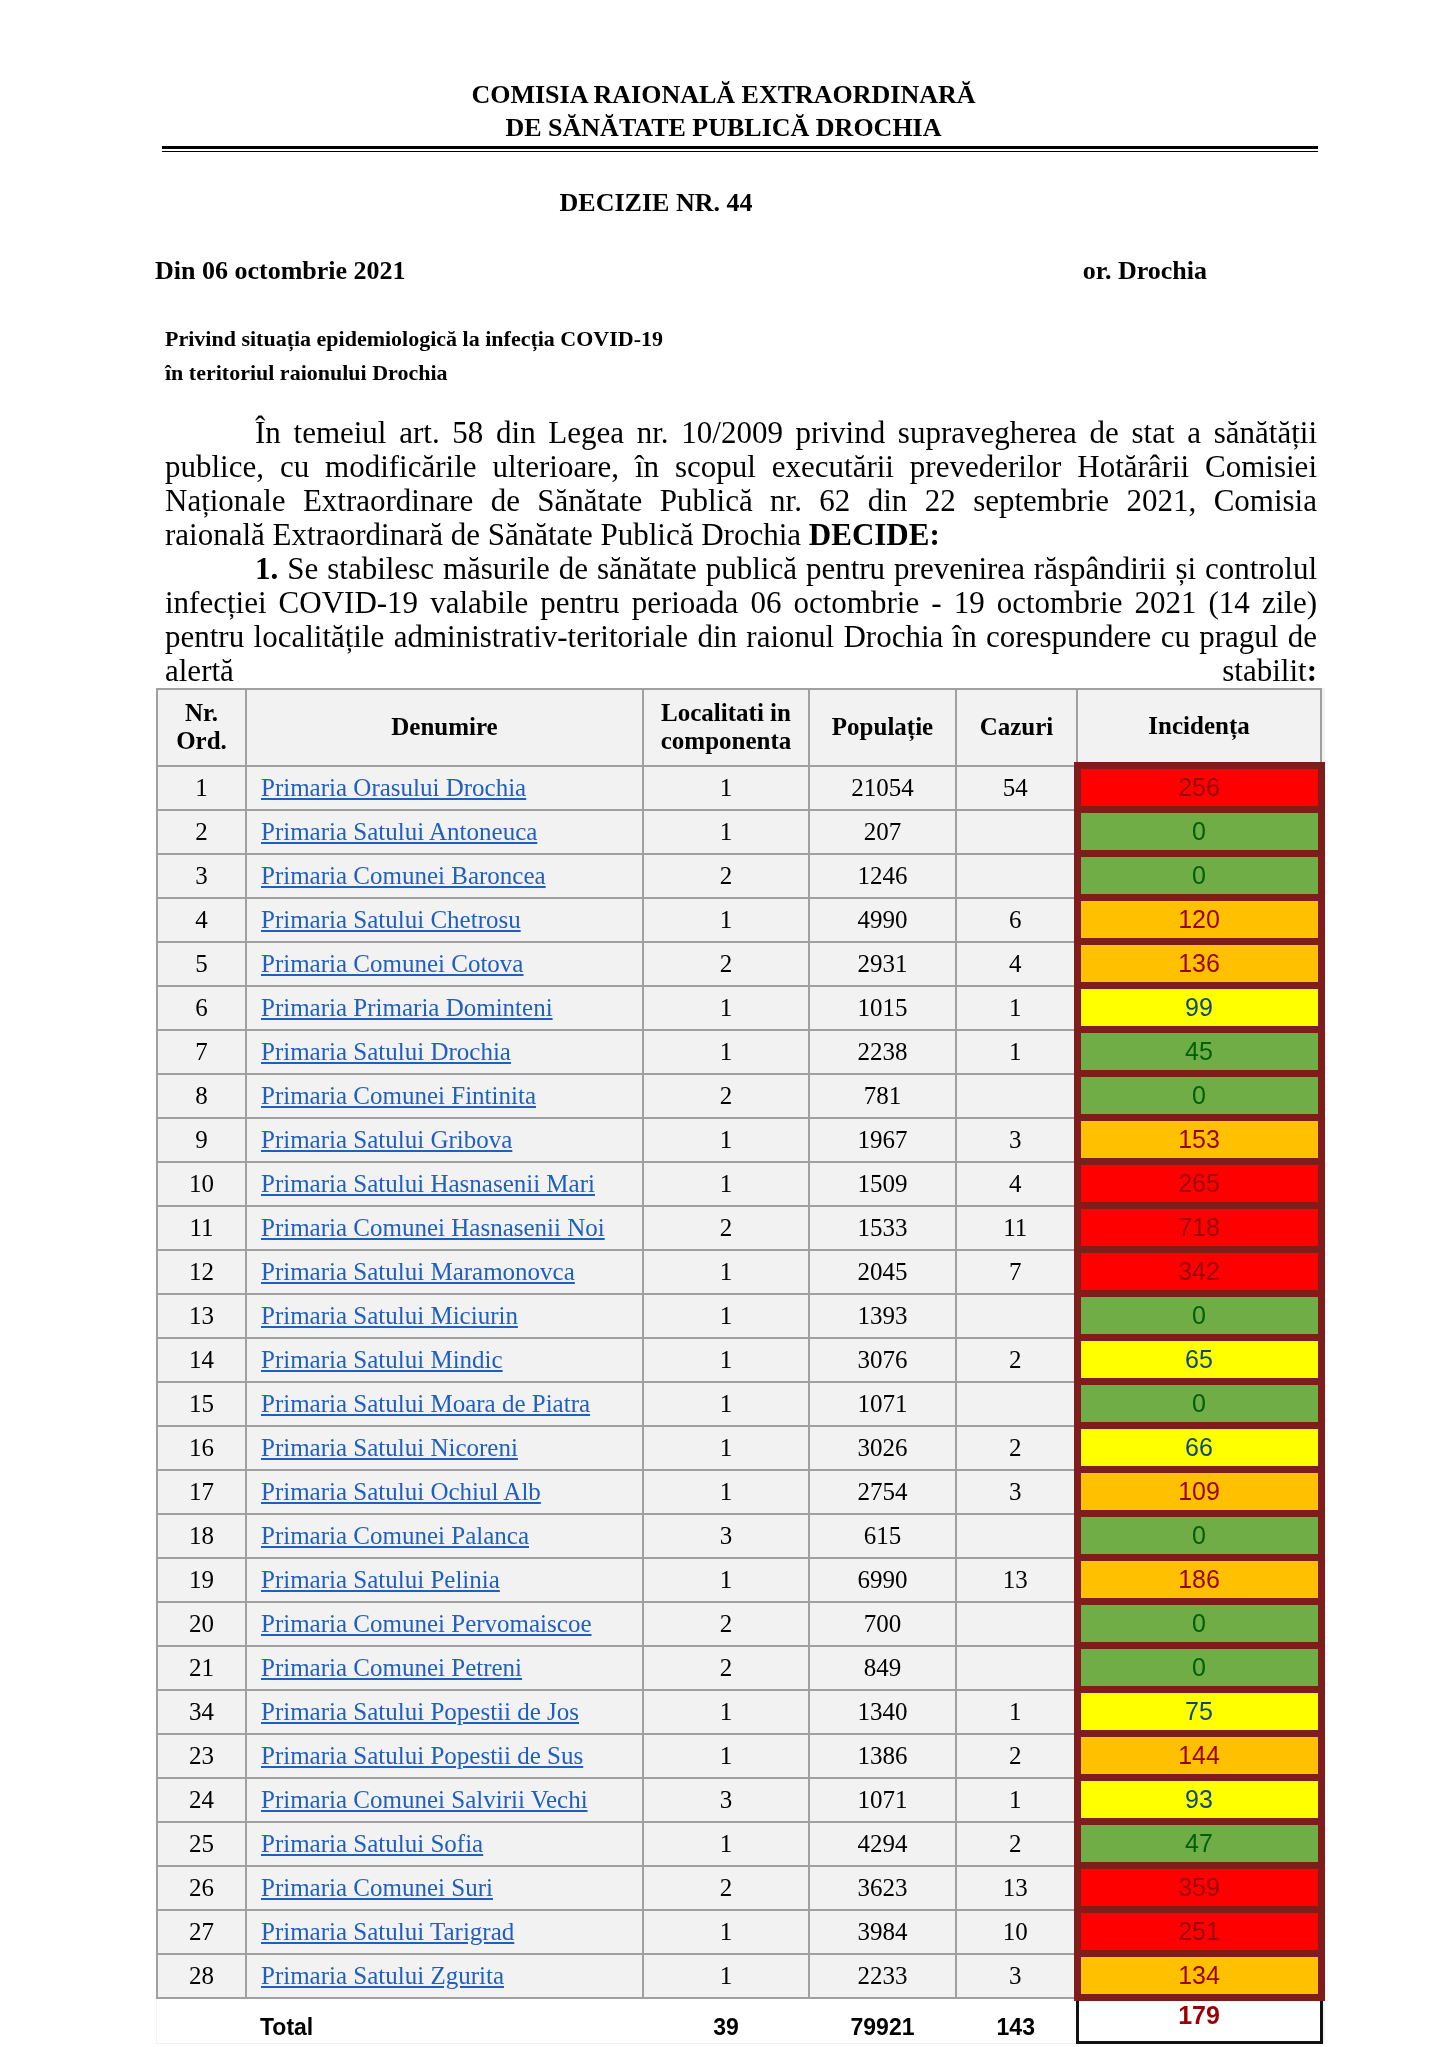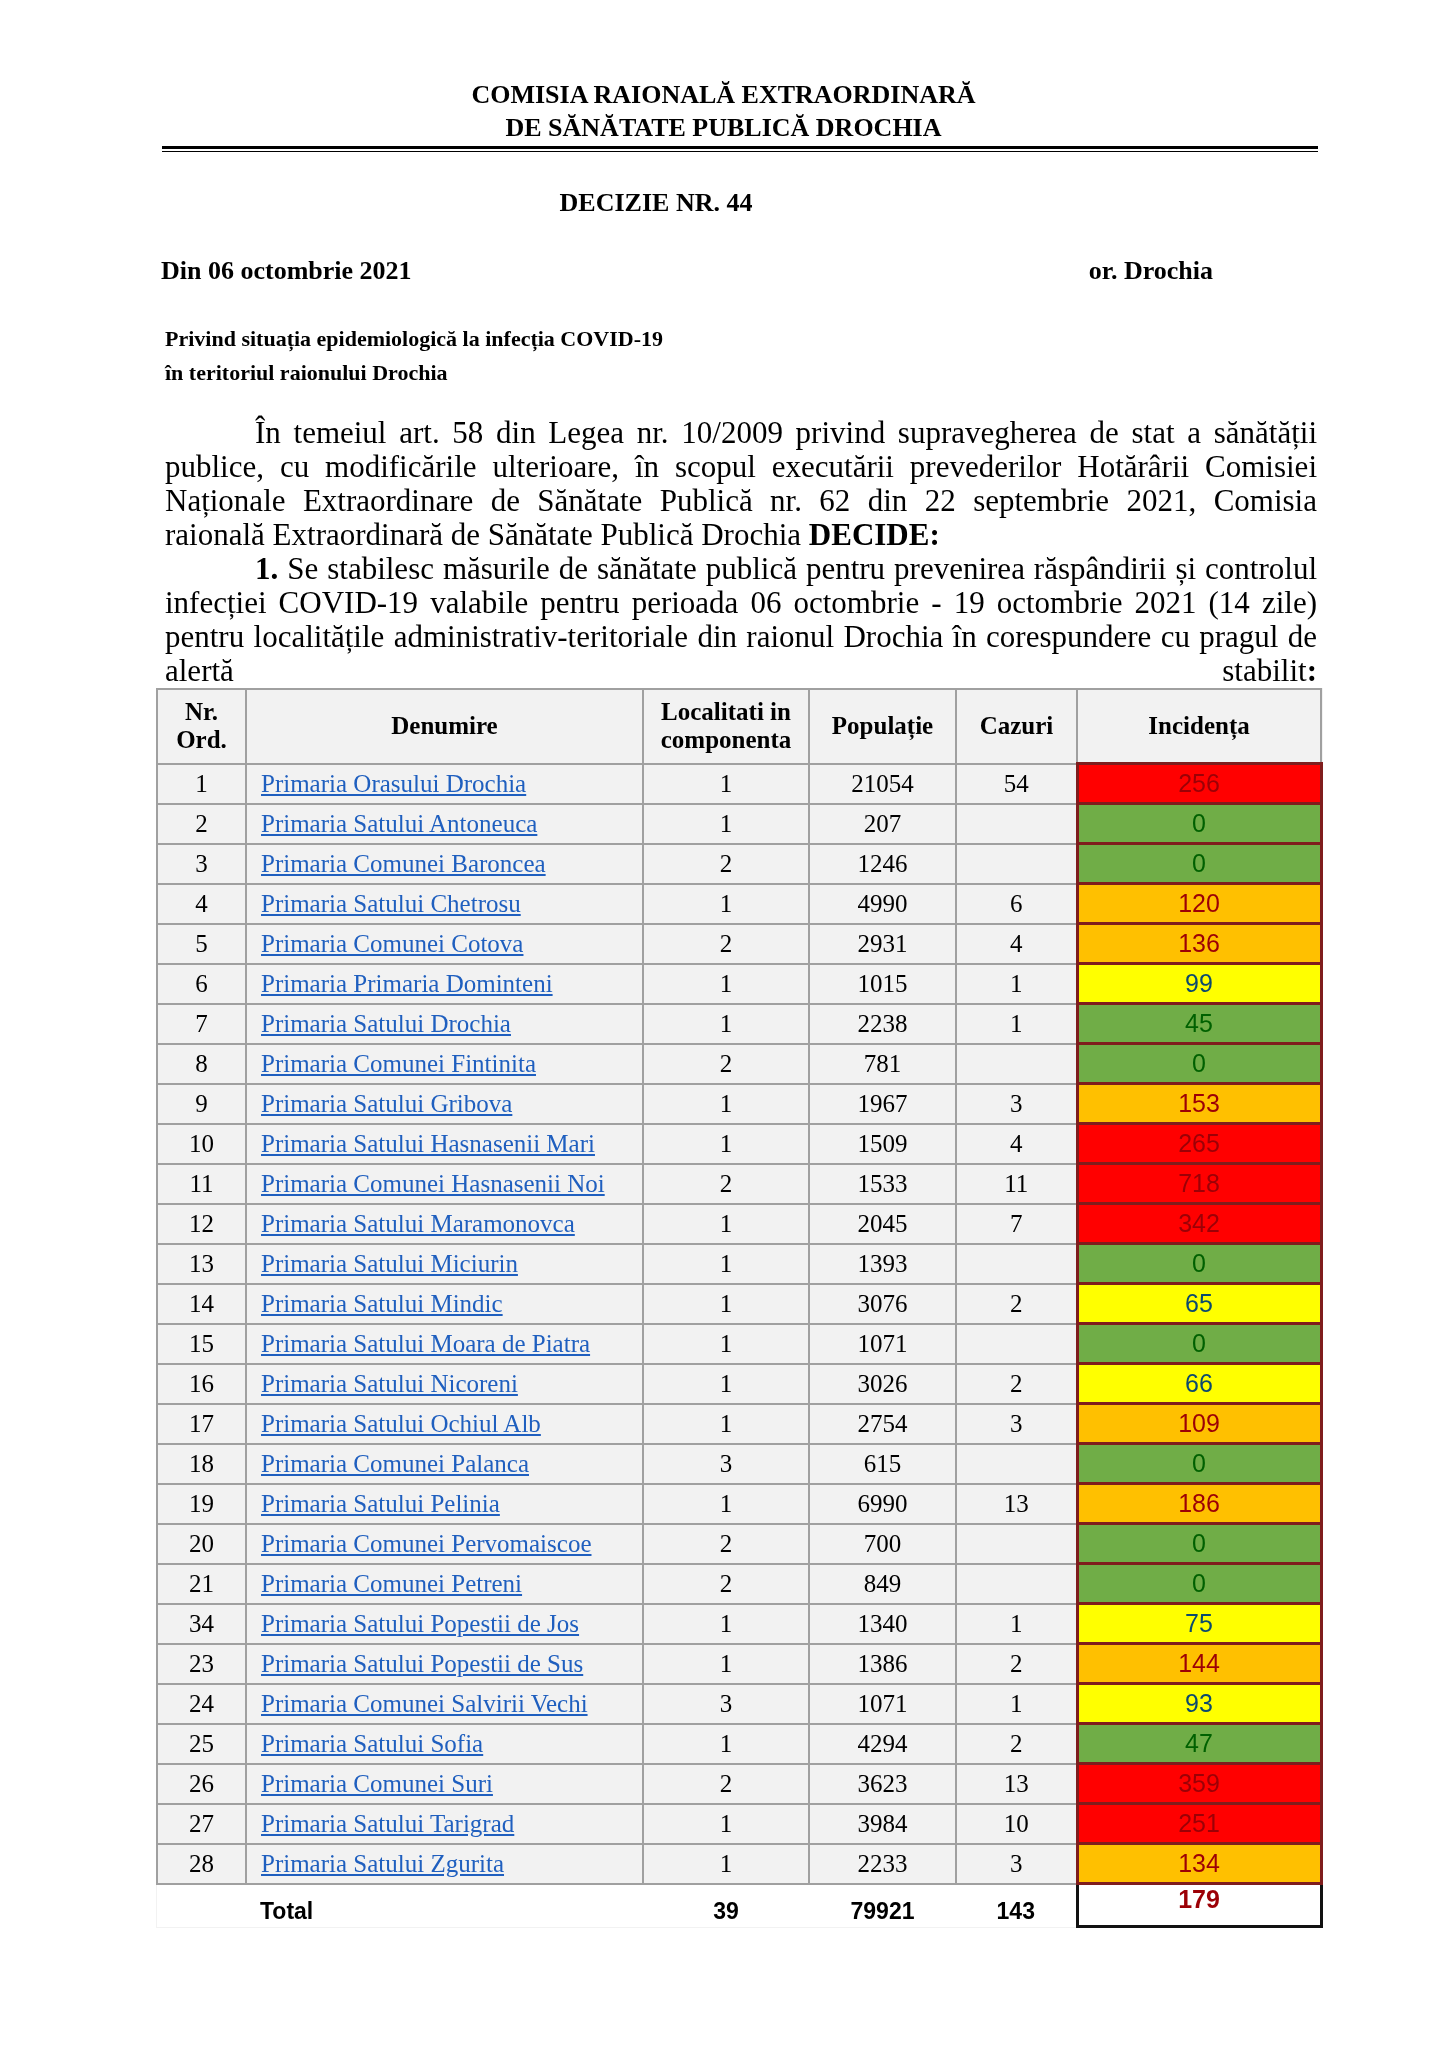--- a/index.html
+++ b/index.html
@@ -6,36 +6,36 @@
   body { width: 1447px; height: 2047px; position: relative; overflow: hidden;
          font-family: "Liberation Serif", "DejaVu Serif", serif; color: #000; }
   .header { position: absolute; left: 0; width: 1447px; top: 78px; text-align: center;
             font-weight: bold; font-size: 26px; line-height: 33px; }
   .hr { position: absolute; left: 162px; width: 1156px; top: 146px; }
   .hr .thick { height: 3px; background: #000; }
   .hr .gap { height: 2px; }
   .hr .thin { height: 1px; background: #000; }
   .dec-title { position: absolute; top: 188px; left: 0; width: 1312px; text-align: center;
                font-weight: bold; font-size: 26px; }
-  .date-line { position: absolute; top: 256px; left: 161px; width: 1052px; font-weight: bold;
+  .date-line { position: absolute; top: 256px; left: 155px; width: 1052px; font-weight: bold;
                font-size: 26px; display: flex; justify-content: space-between; }
   .subject { position: absolute; top: 322px; left: 165px; font-weight: bold; font-size: 22px; line-height: 34px; }
   .body-text { position: absolute; top: 416px; left: 165px; width: 1152px; font-size: 31px; line-height: 34px;
                text-align: justify; }
   .body-text p { margin: 0; text-indent: 90px; }
   .body-text p.last { text-align-last: justify; }
   table { position: absolute; top: 688px; left: 156px; border-collapse: collapse; background: #F2F2F2; }
   th, td { border: 2px solid #a0a0a0; padding: 0; text-align: center; font-size: 25px; }
   th { font-weight: bold; height: 72px; line-height: 28px; }
   td { height: 37px; }
   col.c1 { width: 89px; } col.c2 { width: 397px; } col.c3 { width: 166px; }
   col.c4 { width: 147px; } col.c5 { width: 121px; } col.c6 { width: 244px; }
   td.name { text-align: left; padding-left: 14px; }
   td.name a { color: #1f5fbf; text-decoration: underline; cursor: pointer; }
-  td.inc { border: 3px solid #7f1d1d; font-family: "Liberation Sans", "DejaVu Sans", sans-serif; font-size: 25px; }
+  td.inc { border: 7px solid #7f1d1d; font-family: "Liberation Sans", "DejaVu Sans", sans-serif; font-size: 25px; }
   .lvl-red { background: #FF0000; color: #9C0006; }
   .lvl-orange { background: #FFC000; color: #9C0006; }
   .lvl-yellow { background: #FFFF00; color: #0c4a6e; }
   .lvl-green { background: #70AD47; color: #006100; }
   tr.total td { background: #fff; border: none; font-family: "Liberation Sans", "DejaVu Sans", sans-serif;
                 font-weight: bold; font-size: 23px; height: 40px; vertical-align: bottom; padding-bottom: 2px; }
   tr.total td.label { text-align: left; padding-left: 14px; }
   tr.total td.inc { border: 3px solid #111; font-weight: bold; font-size: 25px; vertical-align: top; padding-bottom: 0; margin-left: 37px; }
 </style>
 </head>

